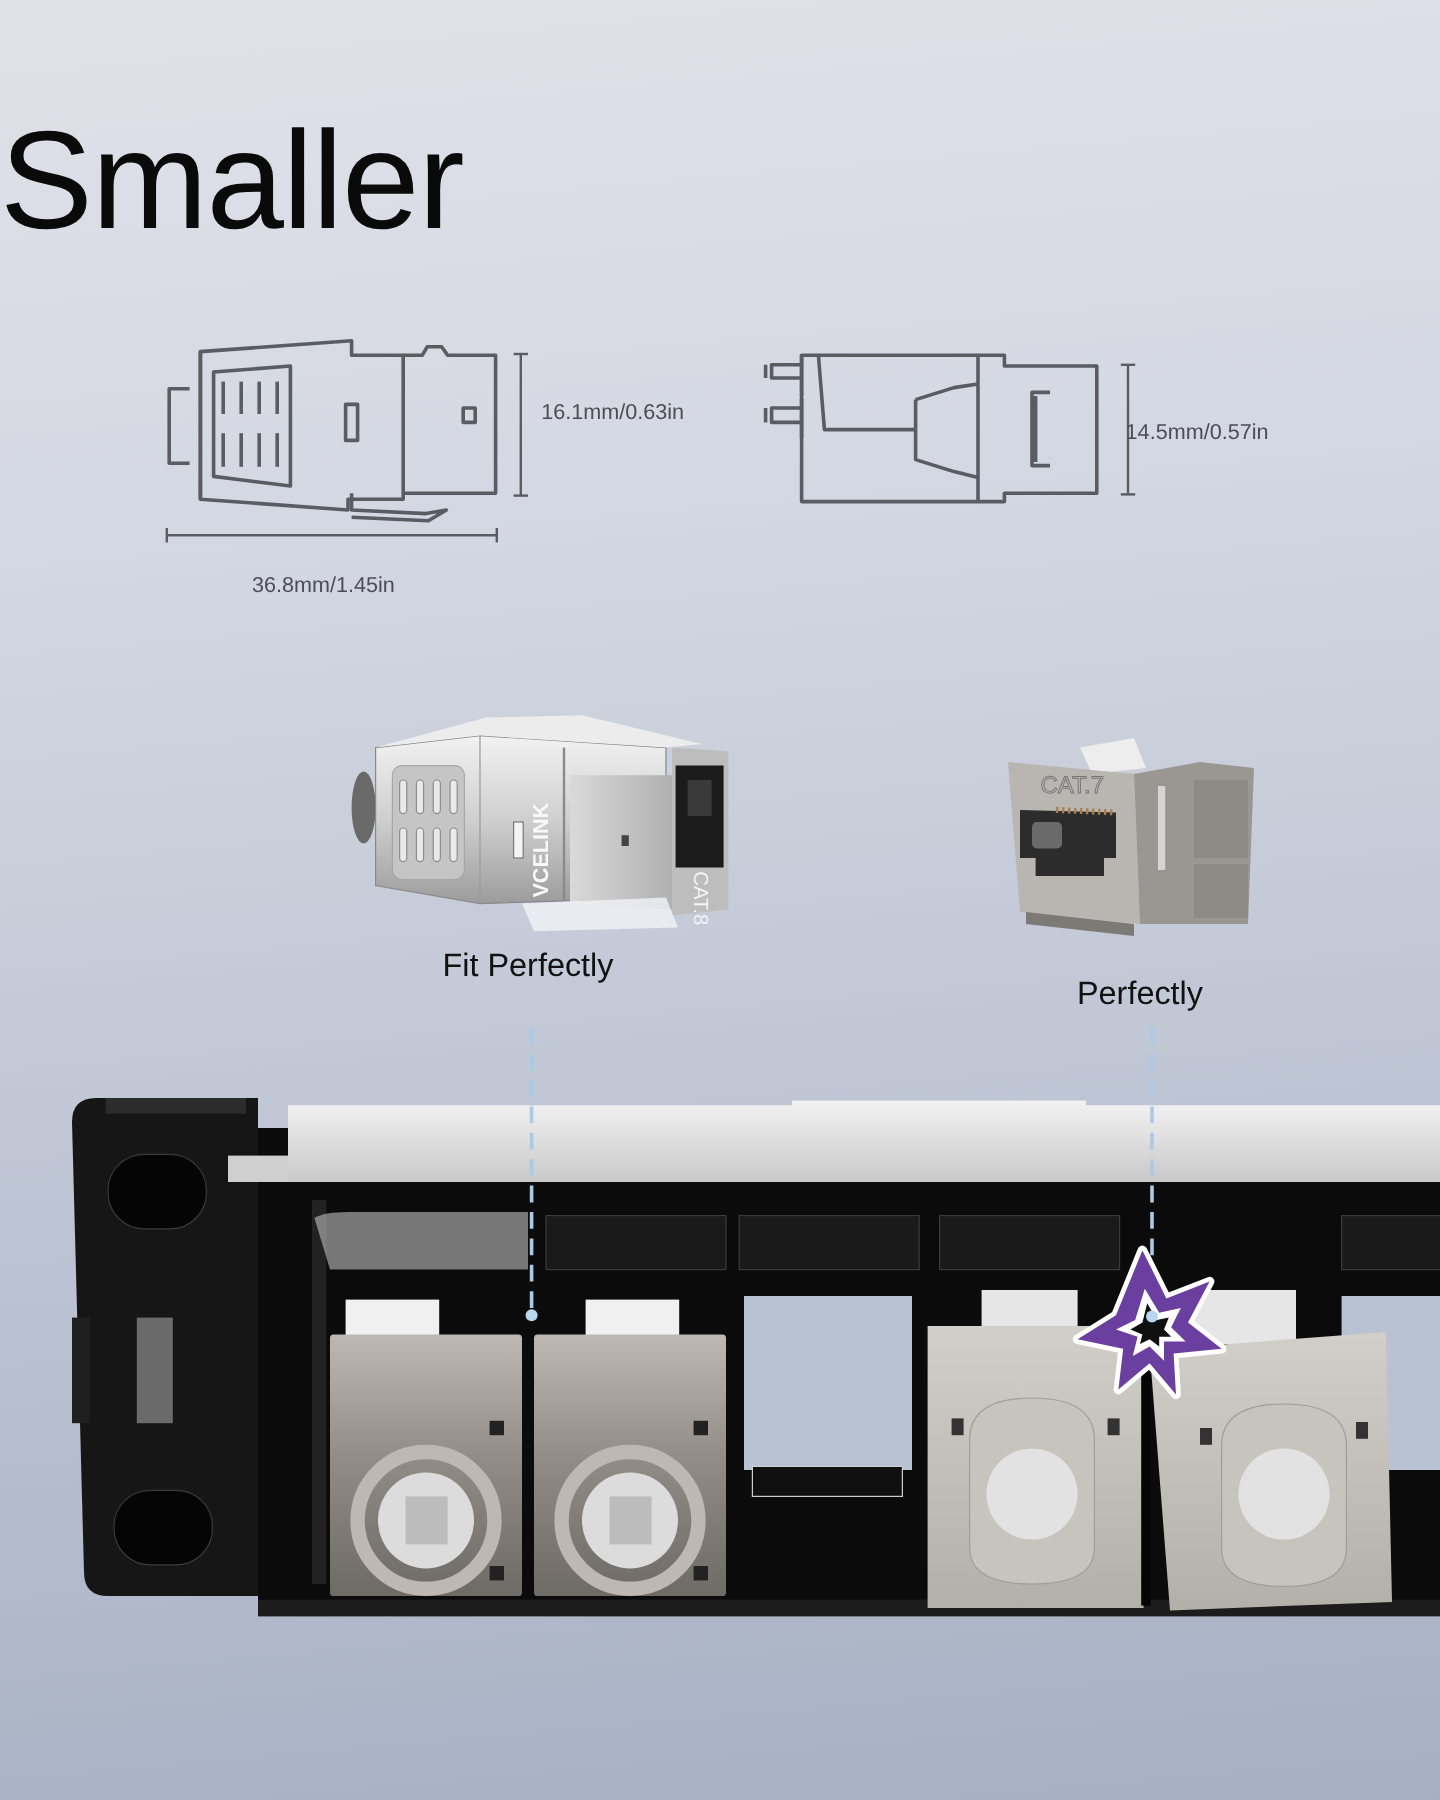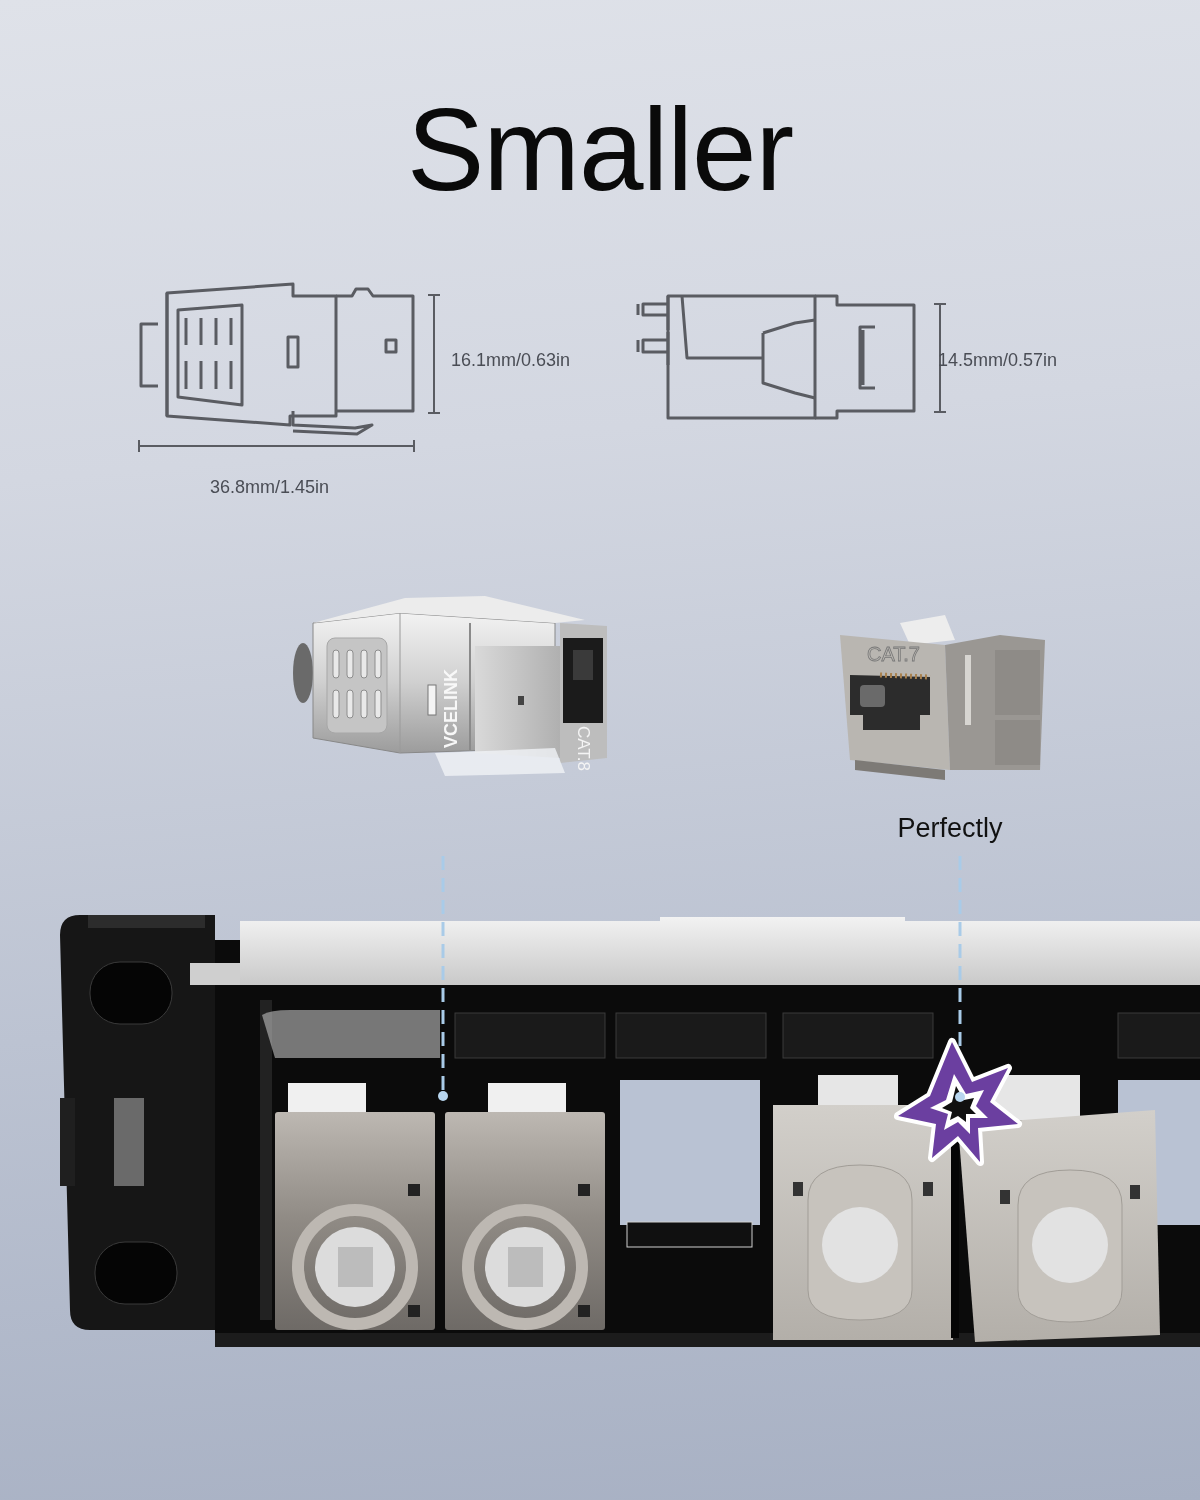--- a/index.html
+++ b/index.html
@@ -6,21 +6,21 @@
   html, body { width: 1200px; height: 1500px; overflow: hidden; }
   body {
     position: relative;
     font-family: "Liberation Sans", sans-serif;
     background: linear-gradient(175deg, #dfe2e9 0%, #d3d7e1 30%, #bcc3d2 65%, #a7b0c3 100%);
     color: #111;
   }
 
   
   .title {
-    position: absolute; left: 0; top: 92px; width: 1200px; text-align: center;
+    position: absolute; left: 0; top: 92px; width: 1200px; 
     font-size: 116px; font-weight: 400; letter-spacing: -1px; color: #0a0a0a;
     line-height: 1;
   }
 
   
   .dim-text { position: absolute; font-size: 18px; color: #4a4d55; white-space: nowrap; }
 
   
   .label { position: absolute; font-size: 27px; color: #111; text-align: center; line-height: 36px; }
 
@@ -83,21 +83,21 @@
     <path d="M195 16 L217 16 L217 25 L294 25 L294 131 L217 131 L217 138 L195 138"></path>
     <path d="M255 47 L240 47 L240 108 L255 108 M243 50 L243 105"></path>
   </g>
   <g stroke="#5a5c62" stroke-width="2">
     <line x1="940" y1="304" x2="940" y2="412"></line>
     <line x1="934" y1="304" x2="946" y2="304"></line>
     <line x1="934" y1="412" x2="946" y2="412"></line>
   </g>
 </svg>
 
-<div class="dim-text" style="left:451px;top:350px">16.1mm/0.63in</div>
+<div class="dim-text" style="left:451px;top:333px">16.1mm/0.63in</div>
 <div class="dim-text" style="left:210px;top:477px">36.8mm/1.45in</div>
 <div class="dim-text" style="left:938px;top:350px">14.5mm/0.57in</div>
 
 <svg width="340" height="200" style="left:285px;top:578px" viewBox="0 0 340 200">
   <defs>
     <linearGradient id="metal1" x1="0" y1="0" x2="0" y2="1">
       <stop offset="0" stop-color="#f2f2f2"></stop>
         <stop offset="0.5" stop-color="#cfcfcf"></stop>
         <stop offset="1" stop-color="#9c9c9c"></stop>
     </linearGradient>
@@ -127,20 +127,21 @@
   <path d="M275 45 L322 48 L322 180 L275 185 Z" fill="#bdbdbd"></path>
   <path d="M278 60 L318 60 L318 145 L278 145 Z" fill="#1b1b1b"></path>
   <rect x="288" y="72" width="20" height="30" fill="#3a3a3a"></rect>
   <rect x="233" y="118" width="6" height="9" fill="#444"></rect>
   <text x="0" y="0" transform="translate(172,170) rotate(-90)" font-family="Liberation Sans, sans-serif" font-size="18" font-weight="700" fill="#f8f8f8">VCELINK</text>
   <text x="0" y="0" transform="translate(293,148) rotate(90)" font-family="Liberation Sans, sans-serif" font-size="17" fill="#f4f4f4">CAT.8</text>
   <path d="M150 175 L270 170 L280 195 L160 198 Z" fill="#f0f3f6" opacity="0.8"></path>
 </svg>
 
 <div class="label" style="left:300px;top:786px;width:280px">
+  <div>Fit Perfectly</div>
 </div>
 
 <svg width="220" height="180" style="left:835px;top:605px" viewBox="0 0 220 180">
   <path d="M65 18 L110 10 L120 35 L75 40 Z" fill="#ededed"></path>
   <path d="M5 30 L110 40 L115 165 L15 155 Z" fill="#b9b6b1"></path>
   <path d="M110 40 L165 30 L210 35 L205 165 L115 165 Z" fill="#9a9793"></path>
   <path d="M160 45 L205 45 L205 110 L160 110 Z" fill="#8e8b87"></path>
   <path d="M160 115 L205 115 L205 160 L160 160 Z" fill="#8e8b87"></path>
   <rect x="130" y="50" width="6" height="70" fill="#d7d5d1"></rect>
   <text x="32" y="56" font-family="Liberation Sans, sans-serif" font-size="20" fill="none" stroke="#777" stroke-width="0.8">CAT.7</text>

